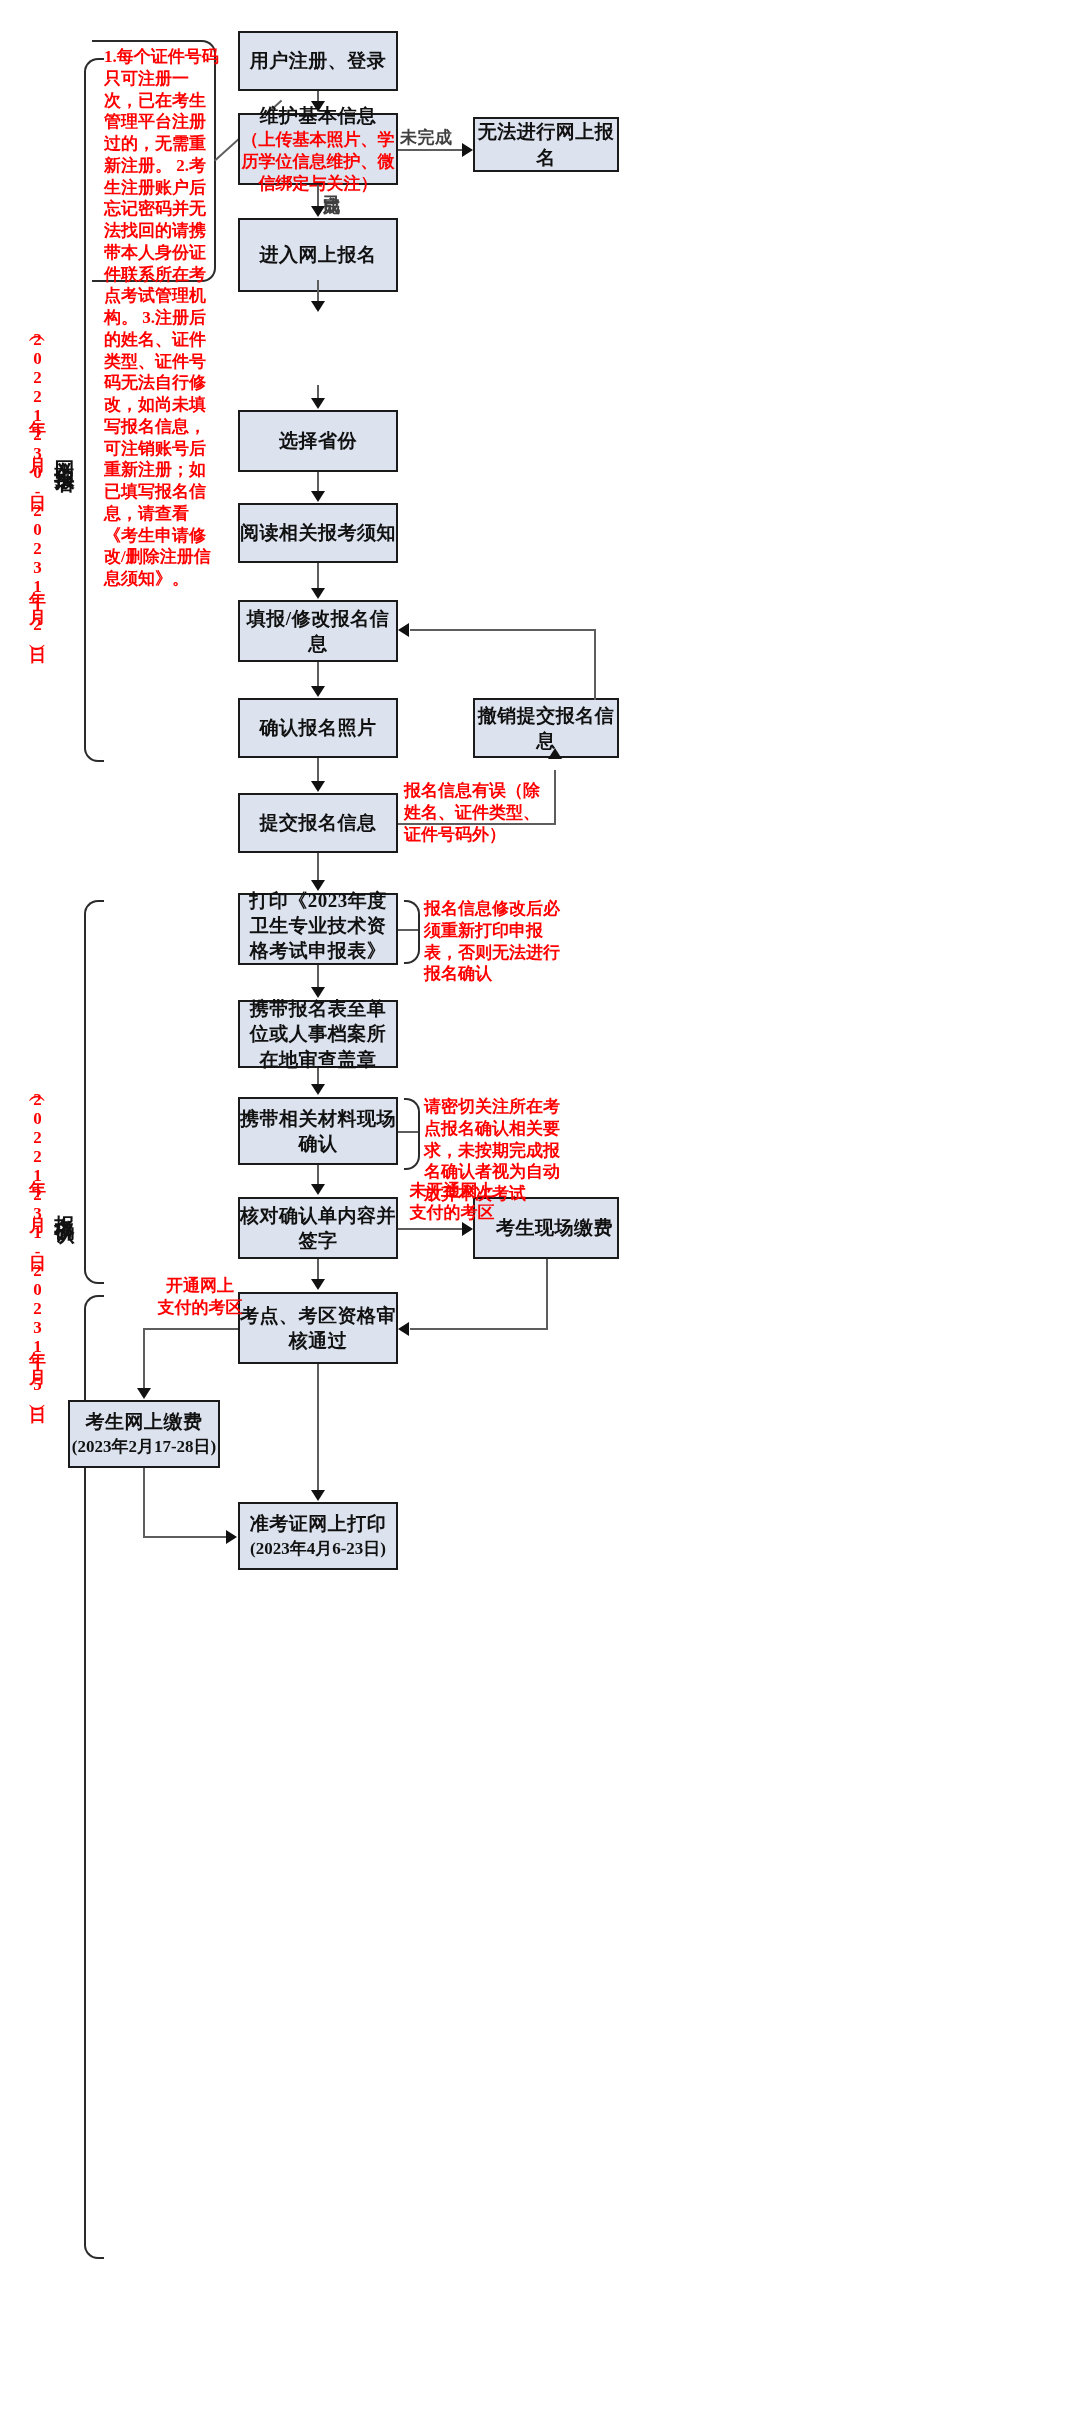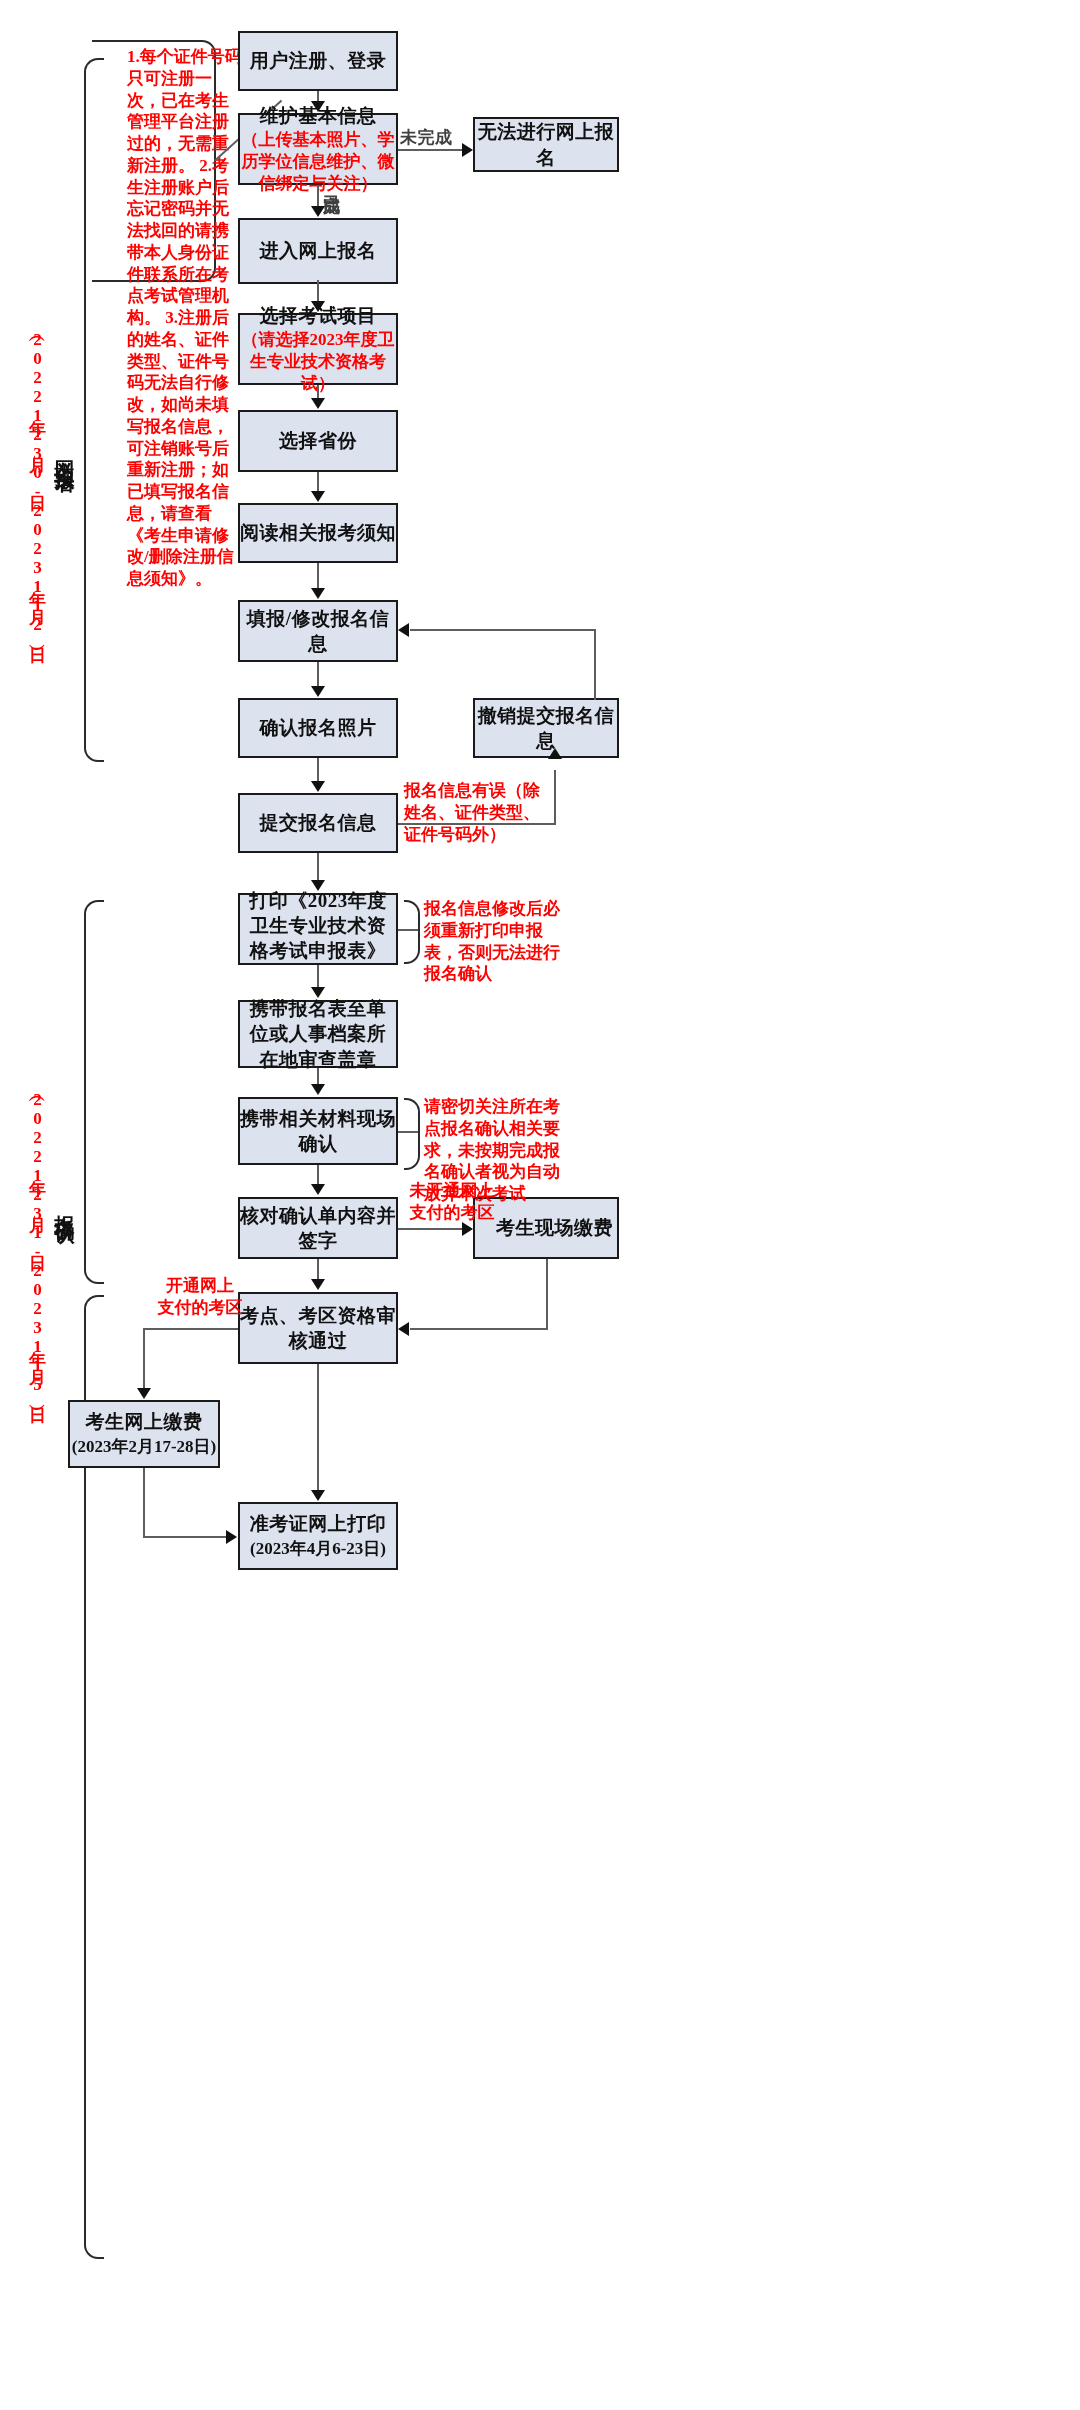--- a/index.html
+++ b/index.html
@@ -90,46 +90,42 @@
   <div class="side-label" style="left:52px;top:392px;height:120px;">网上预报名</div>
 
   <div class="side-date" style="left:26px;top:1090px;height:150px;">（2022年12月31日-2023年1月15日）</div>
   <div class="side-label" style="left:52px;top:1160px;height:90px;">报名确认</div>
 
   <div class="bracket-l" style="left:84px;top:58px;width:18px;height:700px;"></div>
   <div class="bracket-l" style="left:84px;top:900px;width:18px;height:380px;"></div>
   <div class="bracket-l" style="left:84px;top:1295px;width:18px;height:960px;"></div>
 
   <div class="bracket" style="left:92px;top:40px;width:122px;height:238px;border-left:none;"></div>
-  <div class="note" style="left:104px;top:46px;width:118px;margin-left:23px;">1.每个证件号码只可注册一次，已在考生管理平台注册过的，无需重新注册。
+  <div class="note" style="left:104px;top:46px;width:118px;">1.每个证件号码只可注册一次，已在考生管理平台注册过的，无需重新注册。
 2.考生注册账户后忘记密码并无法找回的请携带本人身份证件联系所在考点考试管理机构。
 3.注册后的姓名、证件类型、证件号码无法自行修改，如尚未填写报名信息，可注销账号后重新注册；如已填写报名信息，请查看《考生申请修改/删除注册信息须知》。</div>
   <div class="diag" style="left:214px;top:160px;width:90px;transform:rotate(-42deg);"></div>
 
   <div class="node" style="left:238px;top:31px;width:160px;height:60px;">
     <span>用户注册、登录</span>
   </div>
 
   <div class="node" style="left:238px;top:113px;width:160px;height:72px;">
     <span>维护基本信息</span>
     <span class="sub">（上传基本照片、学历学位信息维护、微信绑定与关注）</span>
   </div>
 
   <div class="node" style="left:473px;top:117px;width:146px;height:55px;">
     <span>无法进行网上报名</span>
   </div>
 
-  <div class="node" style="left:238px;top:218px;width:160px;height:66px;">
+  <div class="node" style="left:238px;top:218px;width:160px;height:74px;">
     <span>进入网上报名</span>
   </div>
 
-  <div class="node" style="left:238px;top:313px;width:160px;height:72px;">
-    <span>选择考试项目</span>
-    <span class="sub">（请选择2023年度卫生专业技术资格考试）</span>
-  </div>
 
   <div class="node" style="left:238px;top:410px;width:160px;height:62px;">
     <span>选择省份</span>
   </div>
 
   <div class="node" style="left:238px;top:503px;width:160px;height:60px;">
     <span>阅读相关报考须知</span>
   </div>
 
   <div class="node" style="left:238px;top:600px;width:160px;height:62px;">

